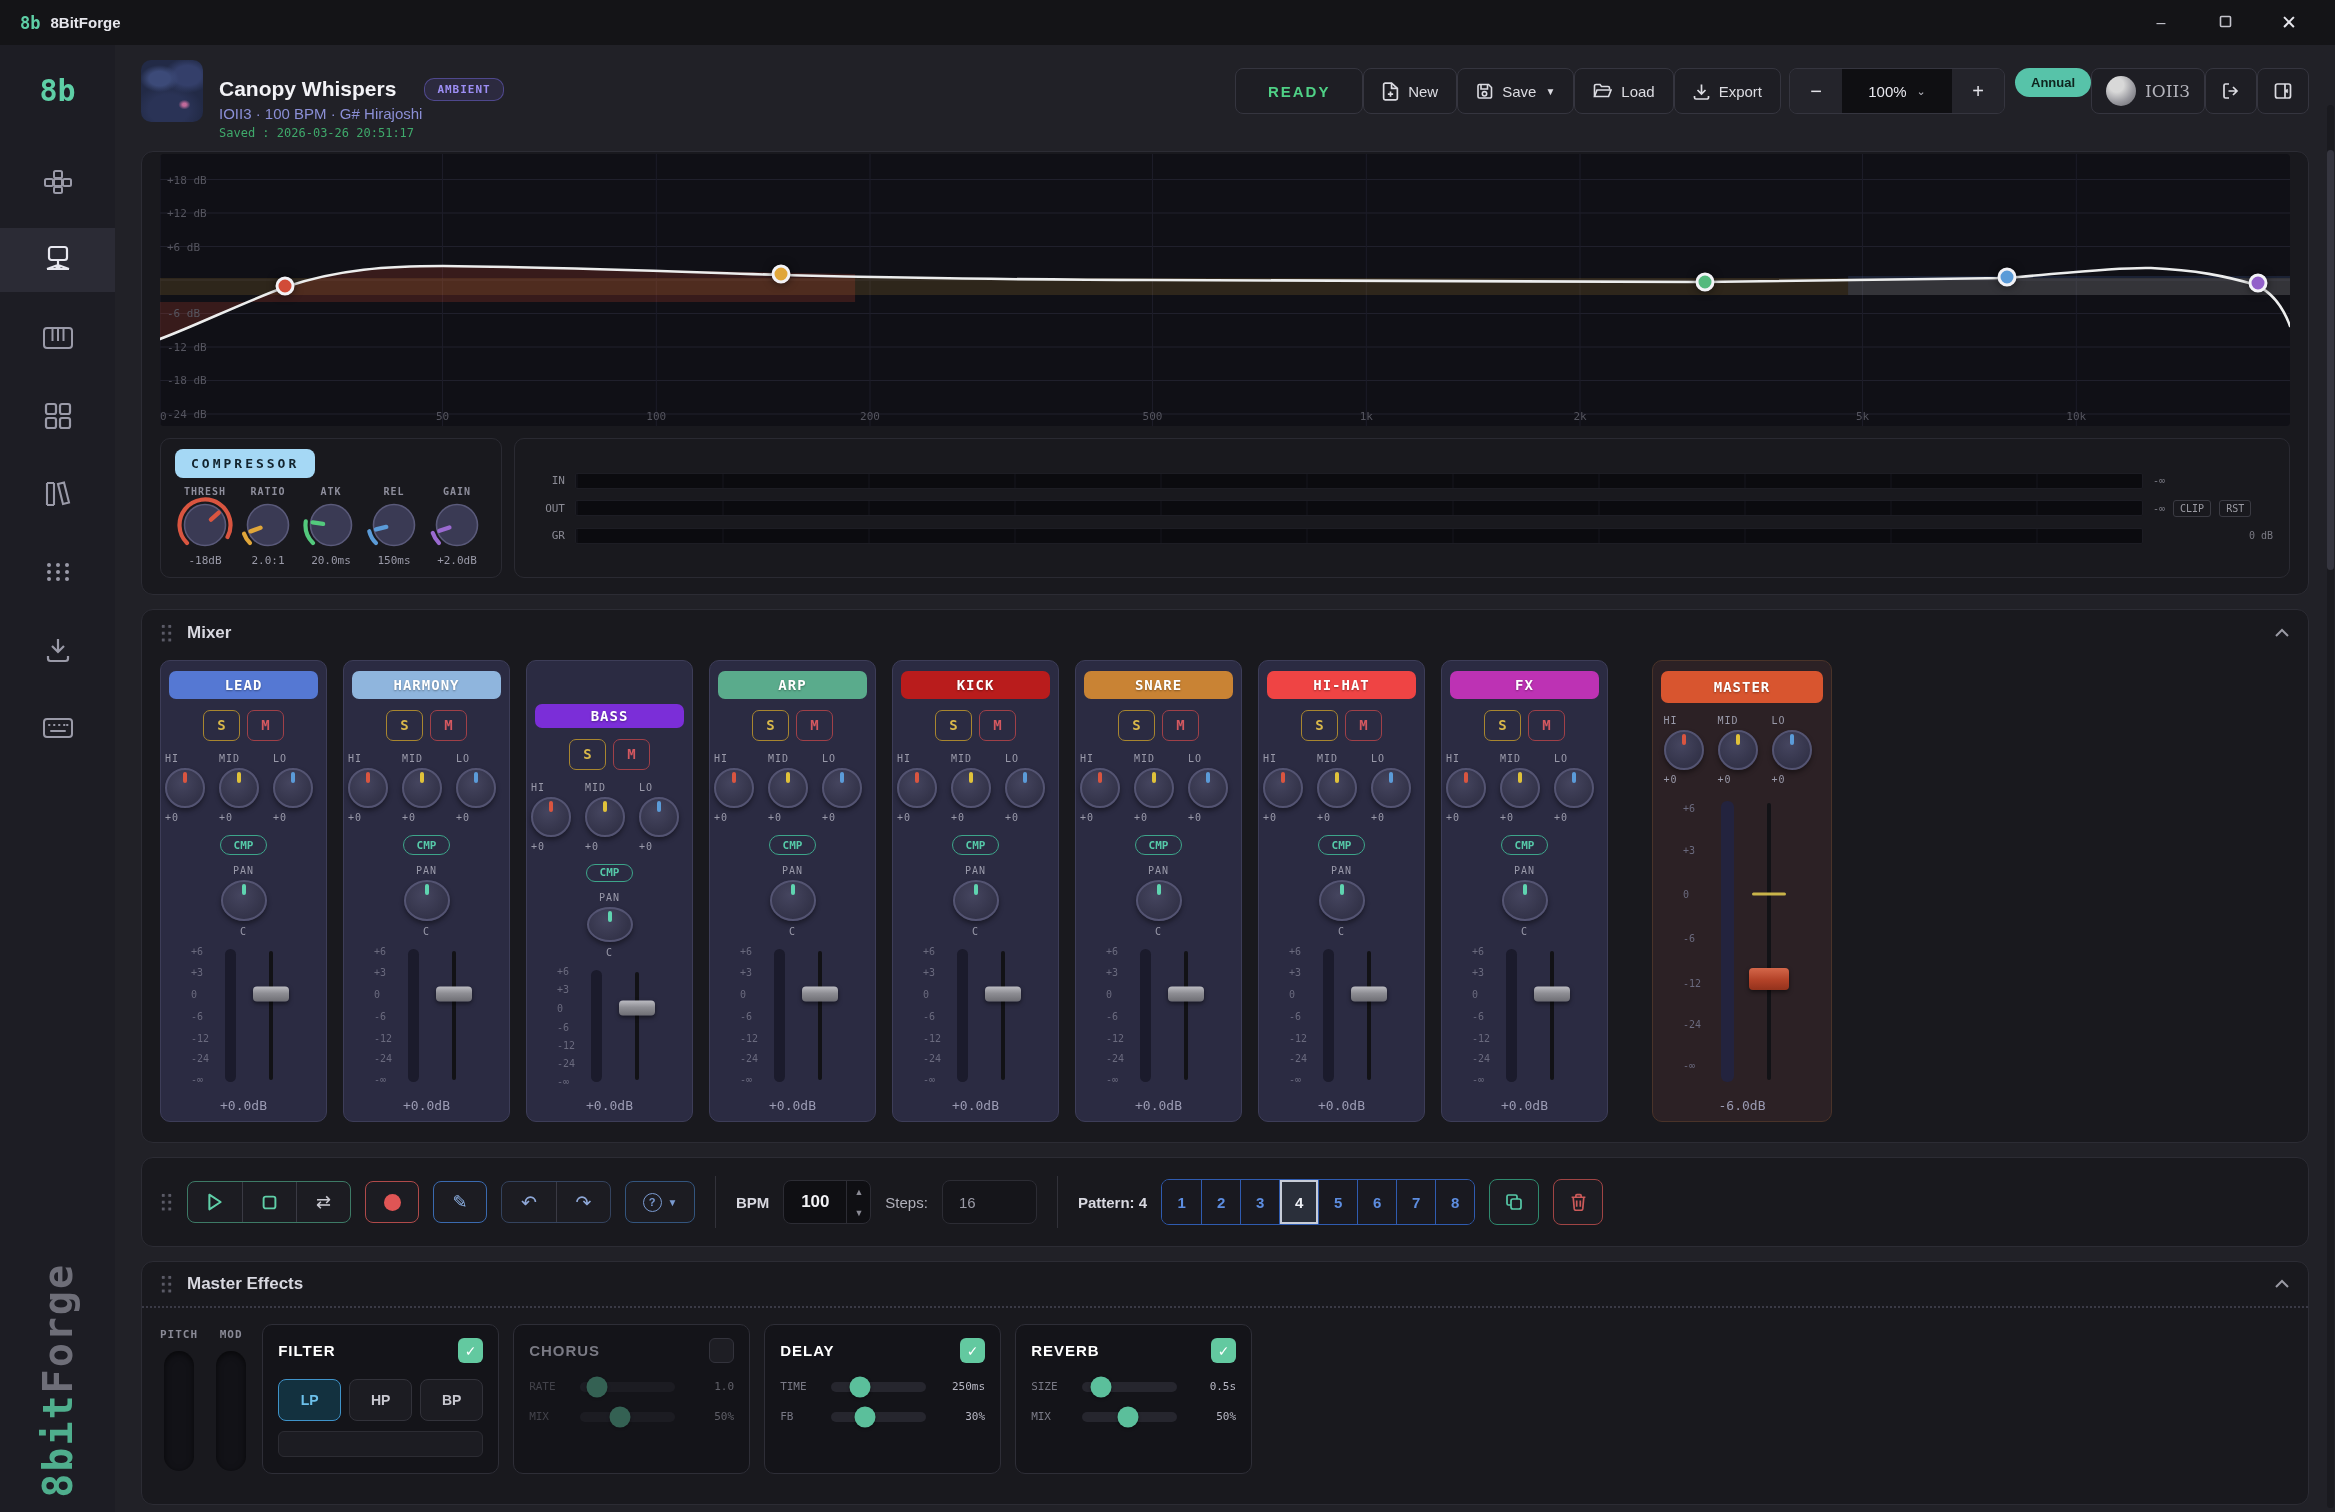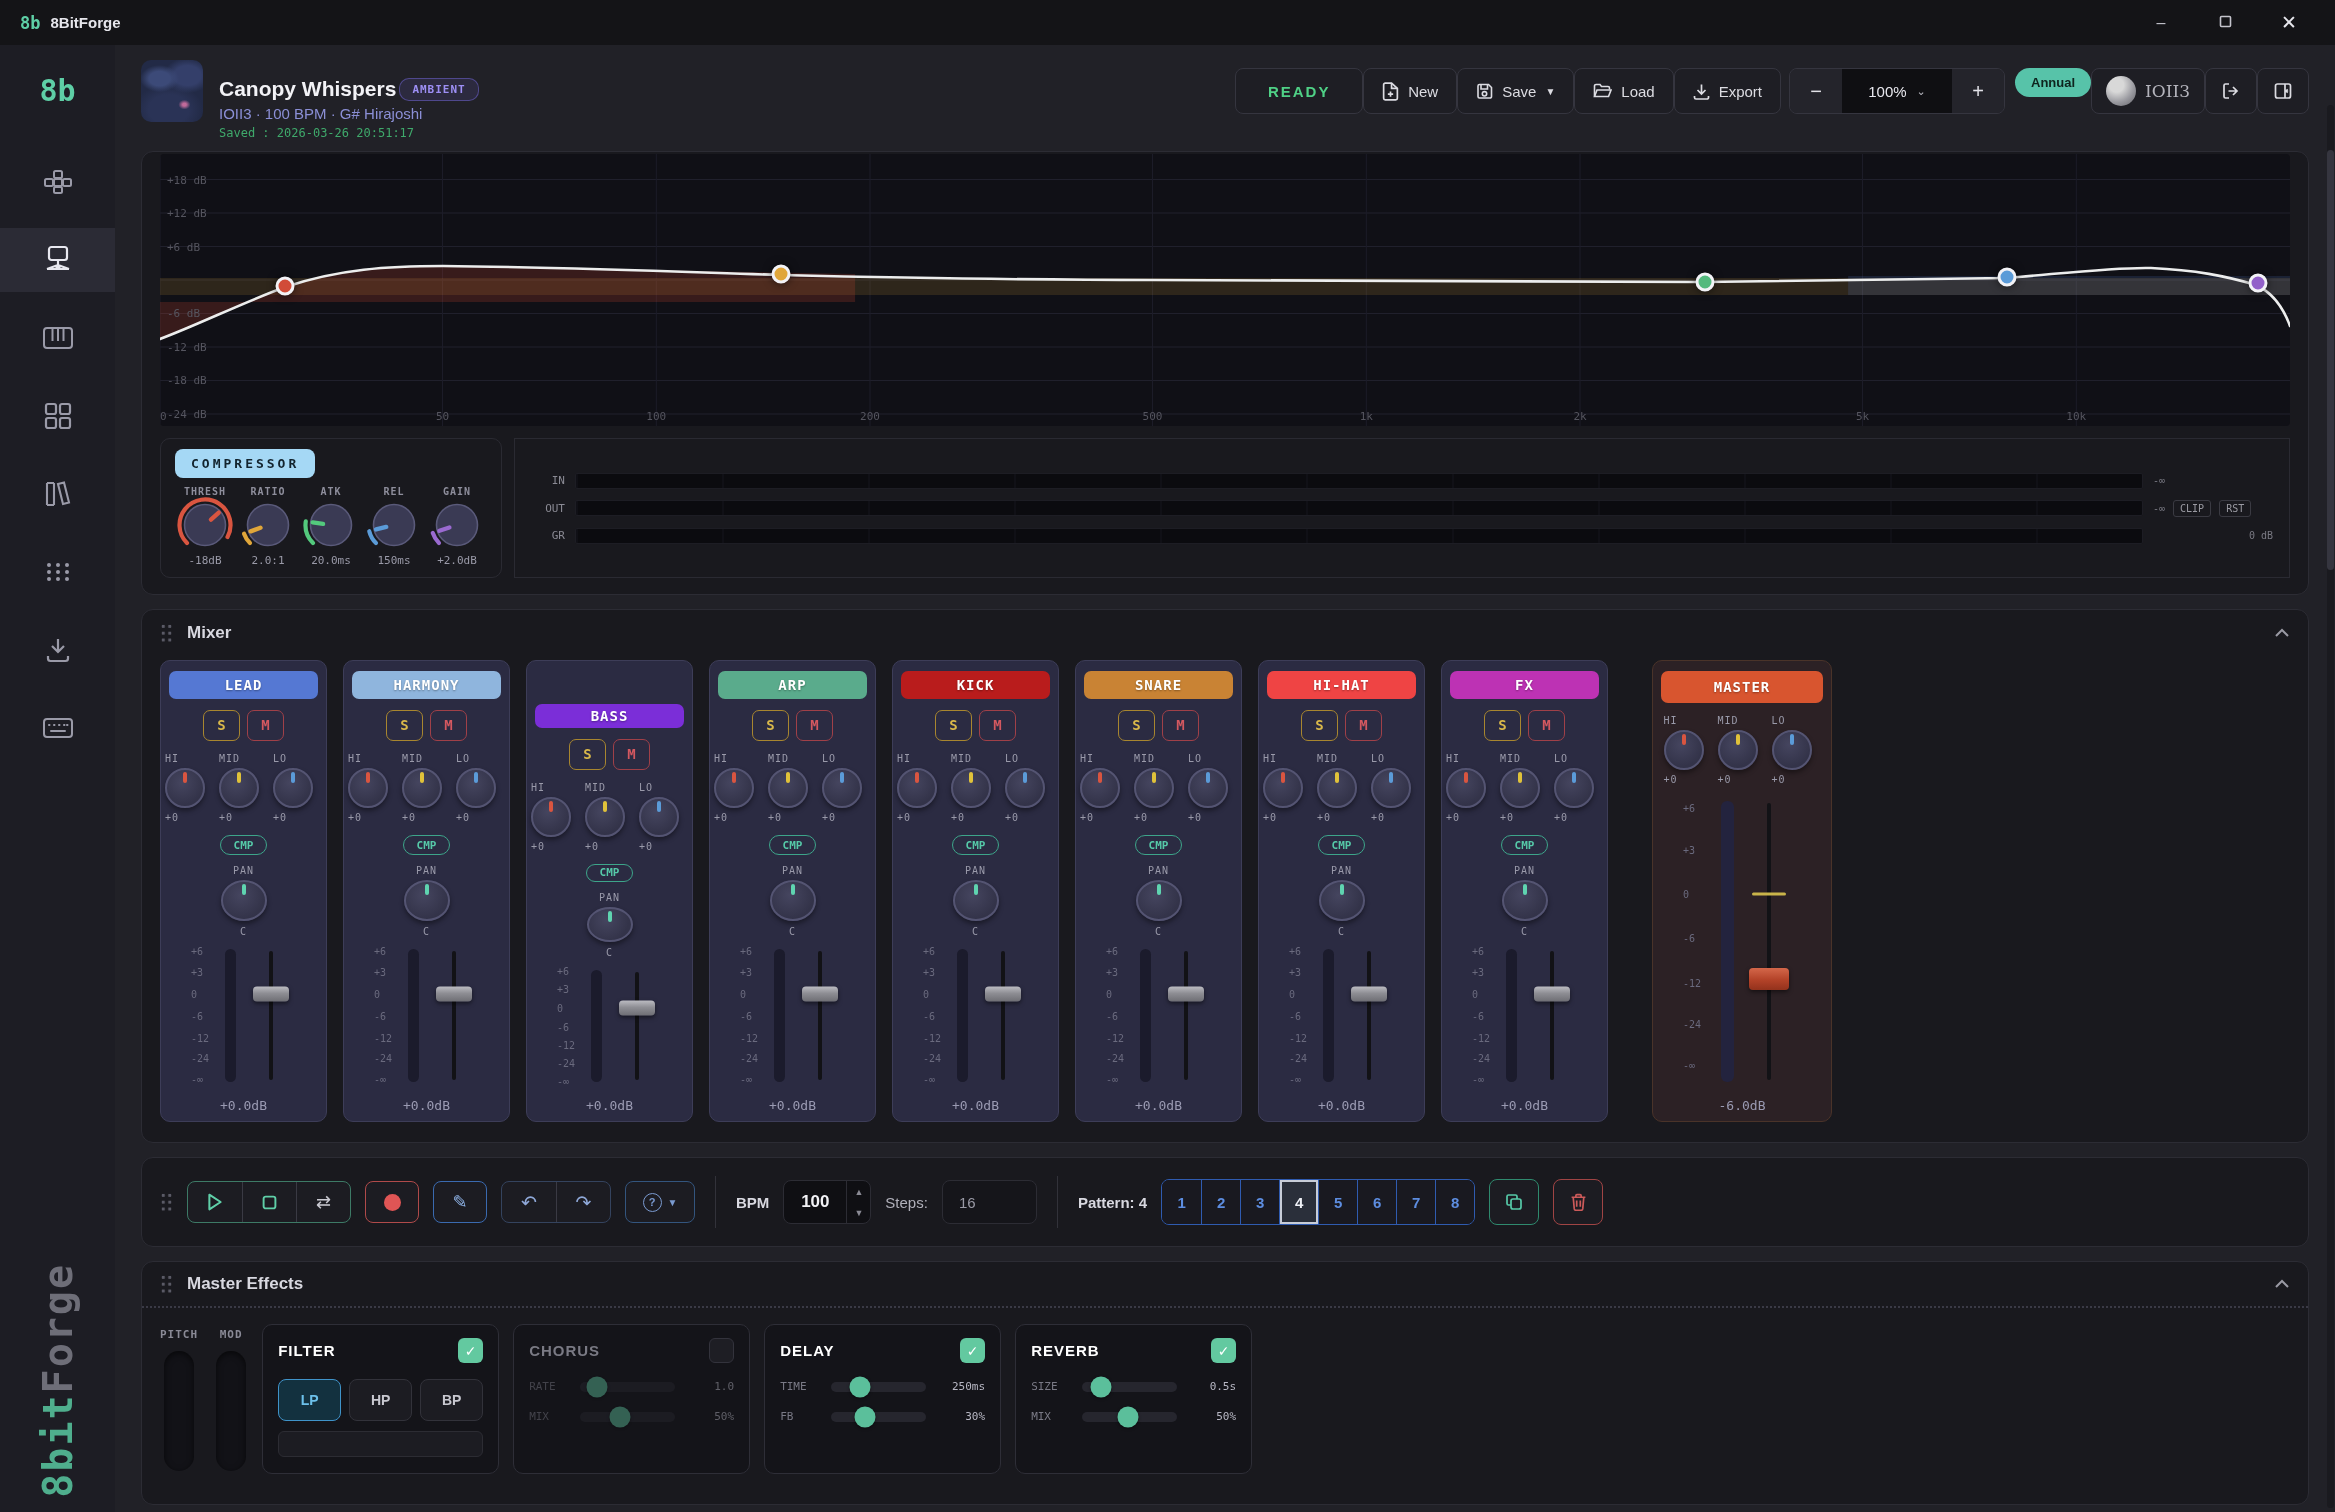--- a/index.html
+++ b/index.html
@@ -35,21 +35,21 @@
   
   .app-header { height:92px; display:flex; align-items:center; padding:0 26px; }
   .album { width:62px; height:62px; border-radius:10px; flex:none;
     background:
       radial-gradient(10px 8px at 70% 72%, #c06a9a 0 18%, transparent 60%),
       radial-gradient(26px 18px at 30% 30%, #3c4a78 0 40%, transparent 75%),
       radial-gradient(30px 22px at 75% 25%, #343f6a 0 45%, transparent 80%),
       radial-gradient(40px 30px at 45% 80%, #2a3356 0 50%, transparent 85%),
       #222a46; }
   .title-block { margin-left:16px; display:flex; flex-direction:column; gap:4px; }
-  .title-row { display:flex; align-items:center; gap:3px;margin-top:35px; }
+  .title-row { display:flex; align-items:center; gap:28px;margin-top:35px; }
   .track-title { font-size:21px; font-weight:bold; color:#f2f2f6; }
   .genre-badge { font-size:11px; font-weight:bold; letter-spacing:1px; color:#9d8ff5;
     background:rgba(125,110,240,0.12); border:1px solid rgba(125,110,240,0.45);
     border-radius:10px; padding:4px 12px; font-family:"DejaVu Sans Mono",monospace;}
   .meta { font-size:15px; color:#8b8fd6; }
   .saved { font-size:12px; color:#3fa96b; font-family:"DejaVu Sans Mono",monospace;}
   .hdr-right { margin-left:auto; display:flex; align-items:flex-start; gap:0; }
   .chip { height:46px; background:#1e1e24; border:1px solid #35353f; border-radius:8px;
     display:flex; align-items:center; justify-content:center; gap:9px; padding:0 18px;
     font-size:15px; color:#dcdce2; }
@@ -95,21 +95,21 @@
     border:3px solid #f2f2f6; transform:translate(-50%,-50%); box-shadow:0 0 8px rgba(0,0,0,.6); }
 
   .mastering-bottom { display:flex; gap:12px; margin:0 18px 16px 18px; }
   .comp-card { width:342px; border:1px solid #2a2a32; border-radius:10px; padding:10px 14px 10px 14px; }
   .comp-pill { display:inline-block; background:#a5d8f5; color:#13242e; font-weight:bold;
     font-size:13px; letter-spacing:3px; border-radius:8px; padding:7px 16px; font-family:"DejaVu Sans Mono",monospace;}
   .knob-row { display:flex; justify-content:space-between; margin-top:8px; }
   .cknob { display:flex; flex-direction:column; align-items:center; width:60px; }
   .cknob .klabel { font-size:10px; font-weight:bold; letter-spacing:1px; color:#8e8e9c; font-family:"DejaVu Sans Mono",monospace;}
   .cknob .kvalue { font-size:11px; color:#9a9aa8; font-family:"DejaVu Sans Mono",monospace; margin-top:1px;}
-  .meters-card { flex:1; border:1px solid #2a2a32; border-radius:0; padding:10px 16px;
+  .meters-card { flex:1; border:1px solid #2a2a32; border-radius:10px; padding:10px 16px;
     display:flex; flex-direction:column; justify-content:center; gap:11px; }
   .meter-row { display:flex; align-items:center; gap:10px; }
   .meter-row .mlabel { width:34px; text-align:right; font-size:11px; color:#8a8a94; font-family:"DejaVu Sans Mono",monospace;}
   .meter-bar { flex:1; height:16px; background:#0b0b0f; border:1px solid #1d1d24; border-radius:2px;
     background-image:repeating-linear-gradient(90deg, #101016 0 2px, transparent 2px 146px); }
   .meter-right { display:flex; align-items:center; gap:8px; font-size:10px; color:#7a7a84; font-family:"DejaVu Sans Mono",monospace;}
   .tiny-btn { border:1px solid #3a3a42; border-radius:3px; padding:2px 6px; color:#9a9aa2;
     background:transparent; font-size:10px; font-family:"DejaVu Sans Mono",monospace;}
 
   

